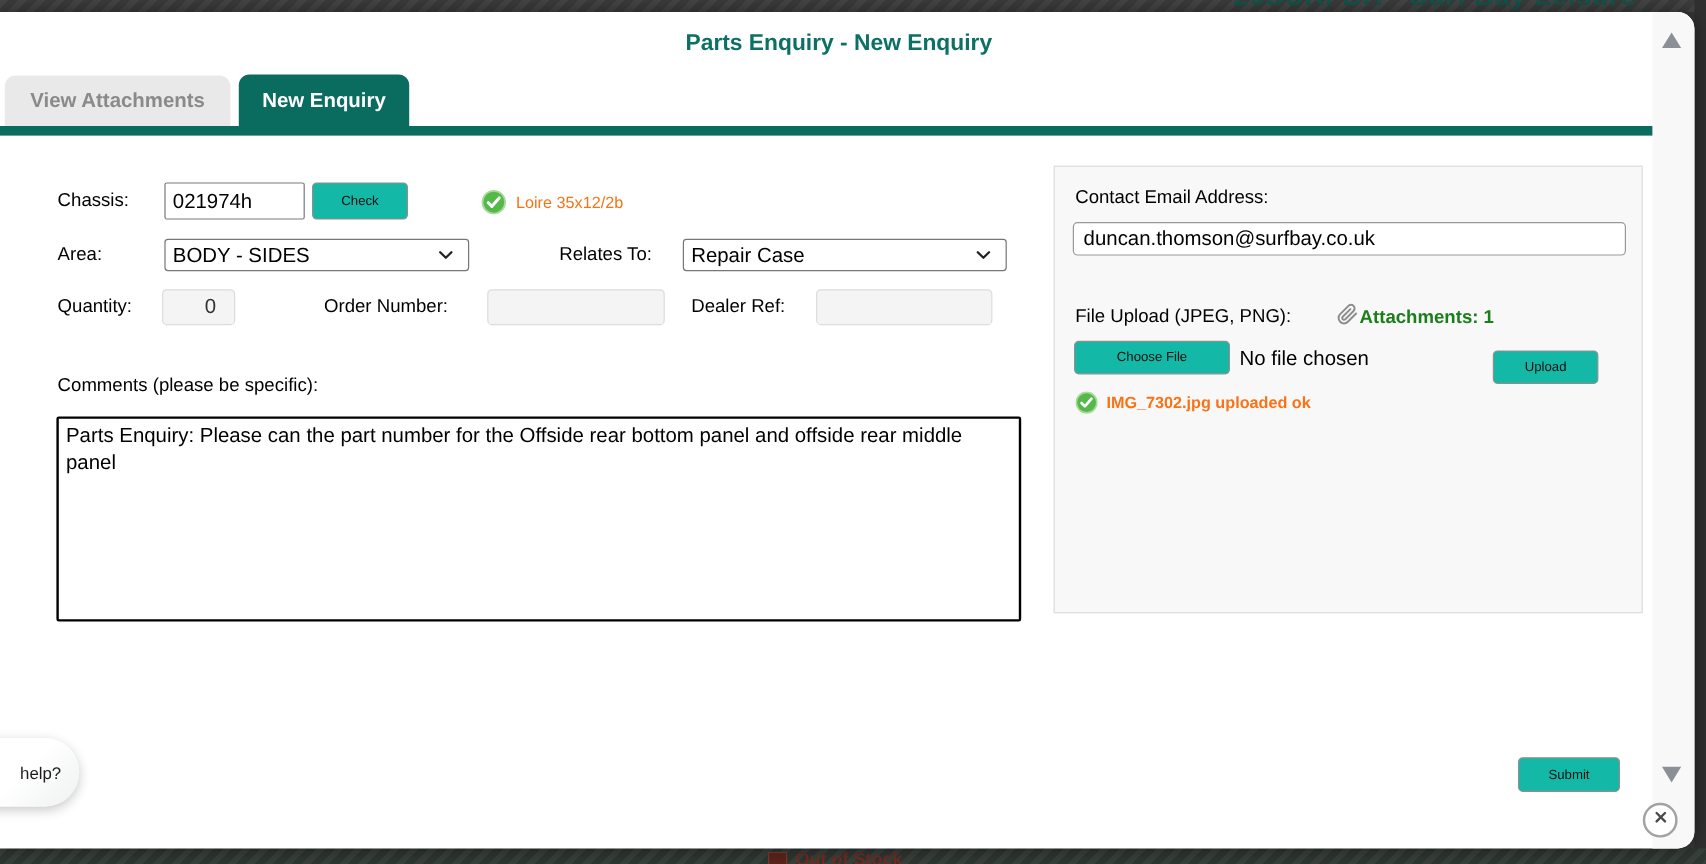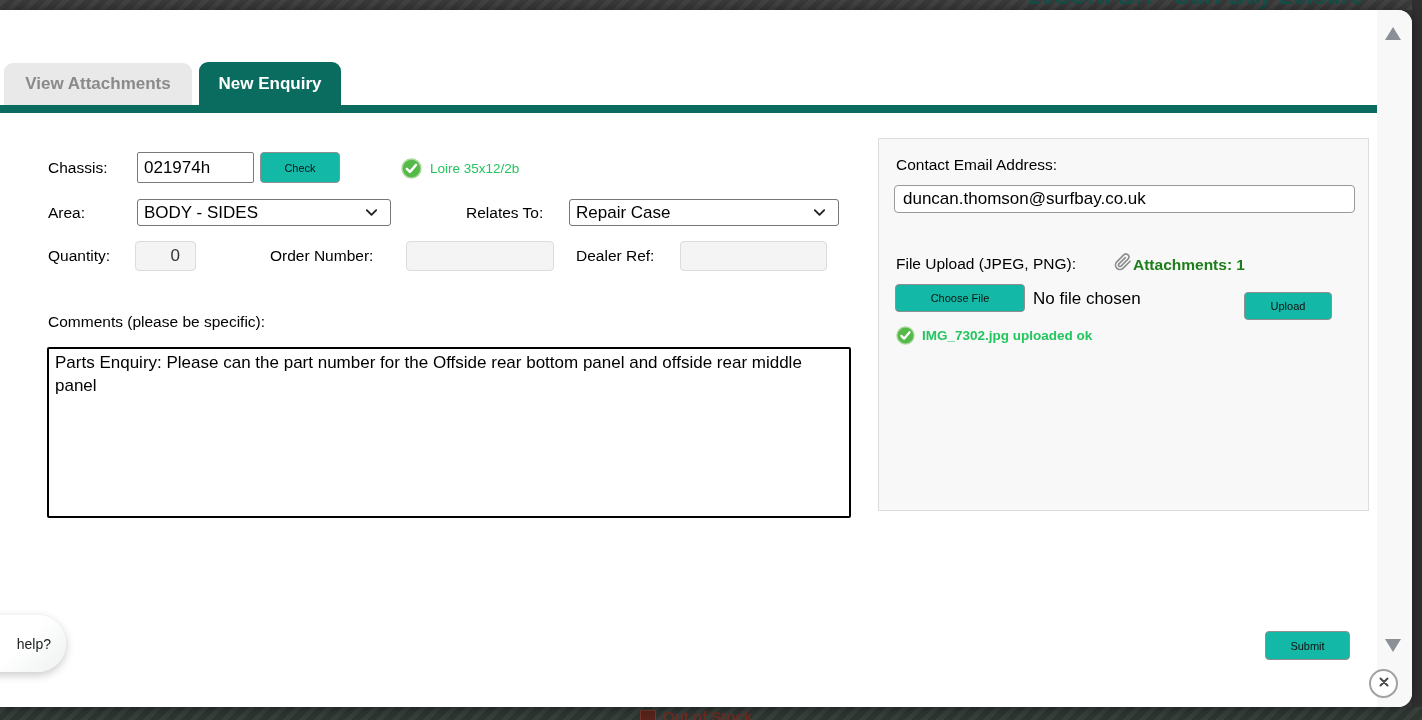--- a/index.html
+++ b/index.html
@@ -35,21 +35,21 @@
   .modal-title{position:absolute;left:0;top:26px;width:1398px;text-align:center;
     color:#0c7065;font-size:19px;font-weight:bold;}
 
   .tab{position:absolute;display:flex;align-items:center;justify-content:center;
     font-size:17px;font-weight:bold;border-radius:9px 9px 0 0;cursor:default;}
   .tab-inactive{left:4px;top:63px;width:188px;height:42px;background:#e9e9e9;color:#8a8a8a;}
   .tab-active{left:199px;top:62px;width:142px;height:43px;background:#0a6b5f;color:#fff;}
   .teal-bar{position:absolute;left:0;top:105px;width:1377px;height:8px;background:#0a6b5f;}
 
   .lbl{position:absolute;font-size:15.5px;color:#000;white-space:nowrap;}
-  .small-txt{position:absolute;font-size:13.5px;color:#22c55e;white-space:nowrap;}
+  .small-txt{position:absolute;font-size:13.5px;color:#f97316;white-space:nowrap;}
 
   .txt-input{position:absolute;border:1px solid #7a7a7a;border-radius:2px;background:#fff;
     font-size:17px;padding:0 6px;box-sizing:border-box;font-family:inherit;color:#000;}
   .dis-input{position:absolute;border:1px solid #dcdcdc;border-radius:4px;background:#f4f4f4;
     font-size:17px;padding:0 6px;box-sizing:border-box;font-family:inherit;color:#333;}
   .btn{position:absolute;border:1px solid #8f8f8f;border-radius:4px;background:#14b8a6;
     font-size:11px;color:#111;display:flex;align-items:center;justify-content:center;
     box-sizing:border-box;font-family:inherit;padding:8px;}
   .sel{position:absolute;-webkit-appearance:none;appearance:none;border:1px solid #767676;
     border-radius:3px;background:#fff;font-size:17px;padding:0 26px 0 6px;box-sizing:border-box;
@@ -85,20 +85,21 @@
   <div class="backdrop-right"></div>
   <div class="backdrop-bottom"></div>
   <div class="stock-clip">
     <div class="stock-icon"></div>
     <span>Out of Stock</span>
   </div>
 
   <div class="modal"></div>
   <div class="scroll-track"></div>
 
+  <div class="modal-title">Parts Enquiry - New Enquiry</div>
 
   <div class="tab tab-active">
     <span>New Enquiry</span>
   </div>
   <div class="tab tab-inactive">
     <span>View Attachments</span>
   </div>
   <div class="teal-bar"></div>
 
   <div class="lbl" style="left:48px;top:159px;">Chassis:</div>

